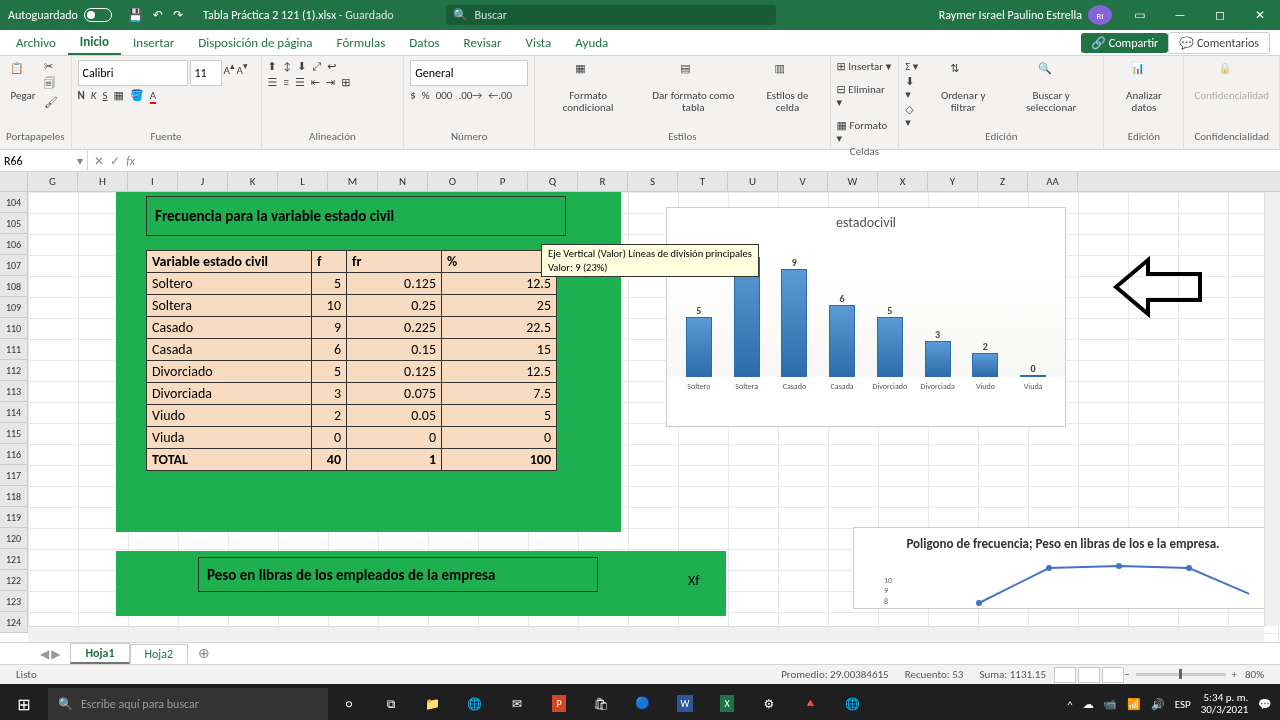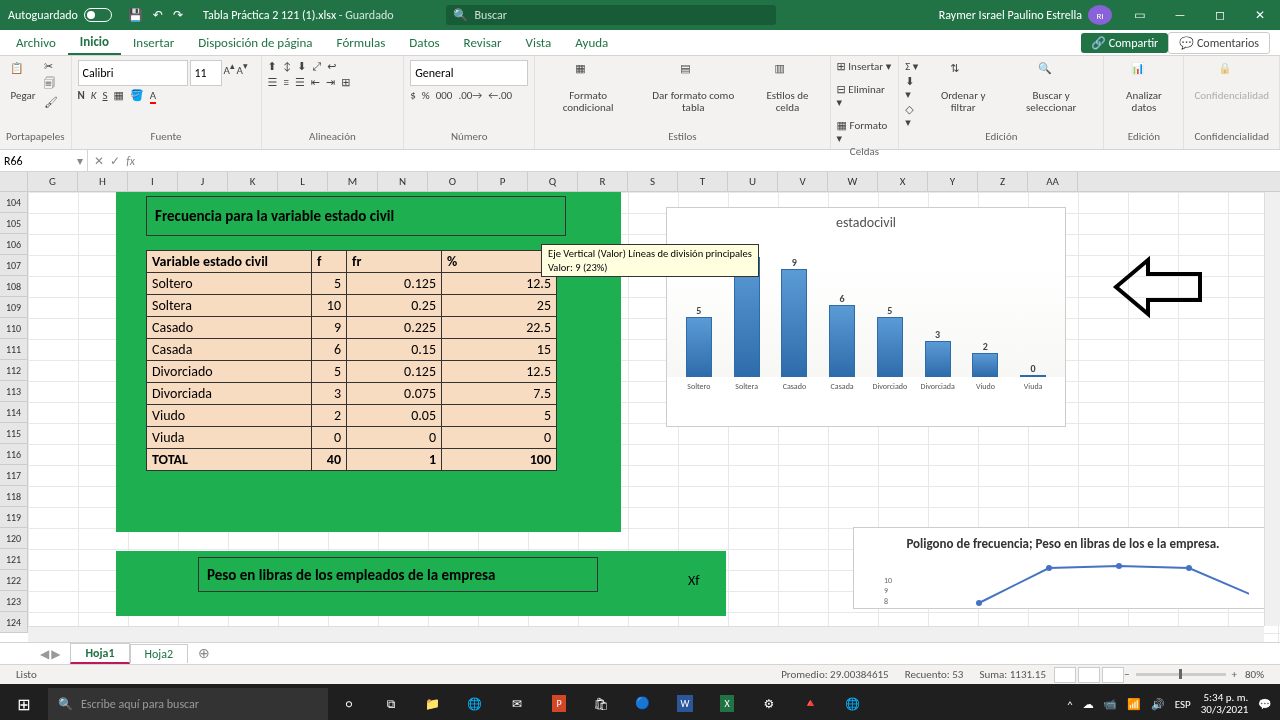--- a/index.html
+++ b/index.html
@@ -75,21 +75,21 @@
 
 .arrow-annot { position: absolute; }
 
 .scrollbar-h { position: absolute; bottom: 0; left: 28px; right: 16px; height: 16px; background: #f0f0f0; border-top: 1px solid #ddd; }
 .scrollbar-v { position: absolute; top: 20px; bottom: 16px; right: 0; width: 16px; background: #f0f0f0; border-left: 1px solid #ddd; }
 
 
 .sheet-tabs { height: 22px; background: #fff; border-top: 1px solid #d4d4d4; display: flex; align-items: center; font-size: 12px; padding-left: 40px; }
 .sheet-tabs .navbtns { display:flex; gap:2px; margin-right:10px; color:#999;}
 .sheet-tab { padding: 2px 14px; border: 1px solid #ccc; border-bottom: none; background: #fff; color: #217346; }
-.sheet-tab.active { font-weight: 700; border-bottom: 2px solid #be185d; background: #fff; }
+.sheet-tab.active { font-weight: 700; border-bottom: 2px solid #737373; background: #fff; }
 .sheet-tab.add { border: none; padding: 0 10px; color: #888; font-size: 14px; }
 
 
 .status-bar { height: 20px; background: #f3f2f1; border-top: 1px solid #d4d4d4; display: flex; align-items: center; font-size: 11px; color: #555; padding: 0 8px; }
 .status-bar .mid { flex: 1; }
 .status-bar .seg { padding: 0 8px; }
 .view-btns { display: flex; gap: 2px; }
 .view-btns .vb { width: 22px; height: 16px; border: 1px solid #ccc; background: #fff; }
 .zoom-slider { width: 90px; height: 3px; background: #ccc; margin: 0 6px; position: relative; }
 .zoom-slider::after { content:''; width:3px; height:10px; background:#666; position:absolute; left:48%; top:-4px; }

